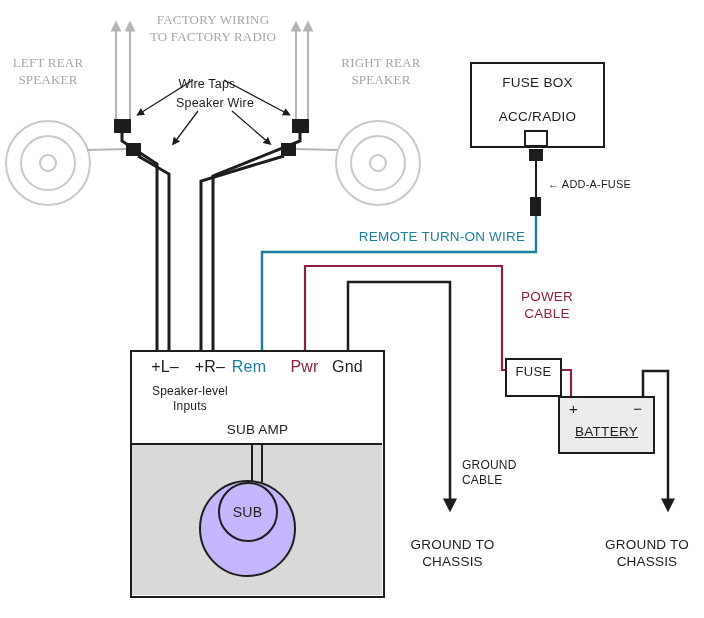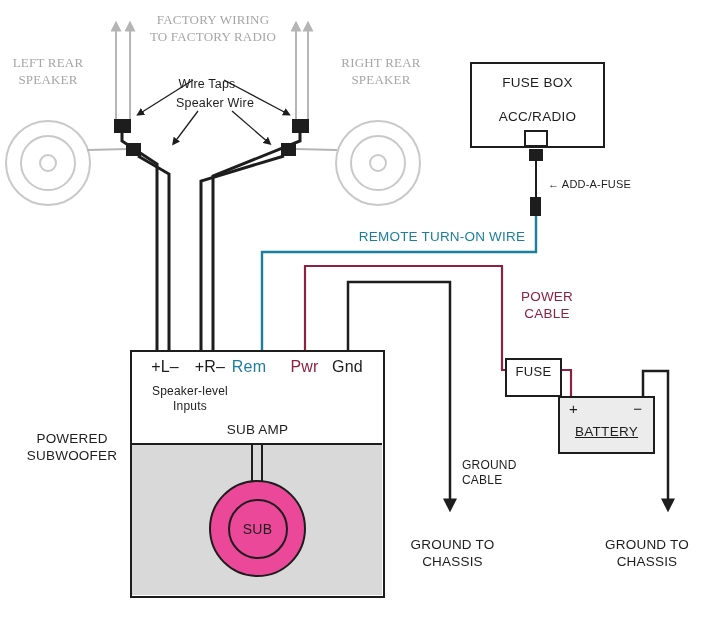--- a/index.html
+++ b/index.html
@@ -23,23 +23,23 @@
   .box{ position:absolute; border:2.5px solid var(--wire-black); background:#fff; }
   .box .ttl{ position:absolute; left:0; width:100%; text-align:center; font-size:13.5px; letter-spacing:.3px; }
 
   
   .amp{ left:130px; top:350px; width:255px; height:248px; }
   .term{ position:absolute; top:6px; font-size:16px; text-align:center; letter-spacing:.2px; }
   .amp-bottom{ position:absolute; left:0; top:91px; width:250px; height:152px;
                background:var(--amp-bottom-fill); border-top:2.5px solid var(--wire-black); }
   .sub-stub{ position:absolute; left:119px; top:0; width:12px; height:37px;
              border-left:2.5px solid var(--wire-black); border-right:2.5px solid var(--wire-black); }
-  .sub-outer{ position:absolute; left:77px; top:35px; width:97px; height:97px; border-radius:50%;
-              background:#ec4899; border:2.5px solid var(--wire-black);
-              display:flex; align-items:center; justify-content:center; }
+  .sub-outer{ position:absolute; left:67px; top:35px; width:97px; height:97px; border-radius:50%;
+              background:#c4b5fd; border:2.5px solid var(--wire-black);
+              display:flex; justify-content:center; }
   .sub-ring{ width:60px; height:60px; border-radius:50%; border:2px solid var(--wire-black);
              display:flex; align-items:center; justify-content:center; }
   .sub-ring span{ font-size:14px; letter-spacing:.3px; }
 
   
   .battery{ left:558px; top:396px; width:97px; height:58px; background:var(--battery-fill); }
   .pole{ position:absolute; top:2px; font-size:15px; }
 
   
   .slot{ position:absolute; left:524px; top:130px; width:24px; height:17px;
@@ -184,16 +184,14 @@
   <div class="lbl maroon" style="left:507px; top:288px; width:80px; font-size:13.5px;">POWER
 CABLE</div>
 
   <div class="lbl" style="left:462px; top:458px; width:80px; font-size:12px;">GROUND
 CABLE</div>
   <div class="lbl ctr" style="left:405px; top:536px; width:95px; font-size:13.5px;">GROUND TO
 CHASSIS</div>
   <div class="lbl ctr" style="left:598px; top:536px; width:98px; font-size:13.5px;">GROUND TO
 CHASSIS</div>
 
-  <div class="lbl ctr" style="left:20px; top:430px; width:104px; font-size:13.5px;">POWERED
-SUBWOOFER</div>
 
 </div>
 
 </body></html>

